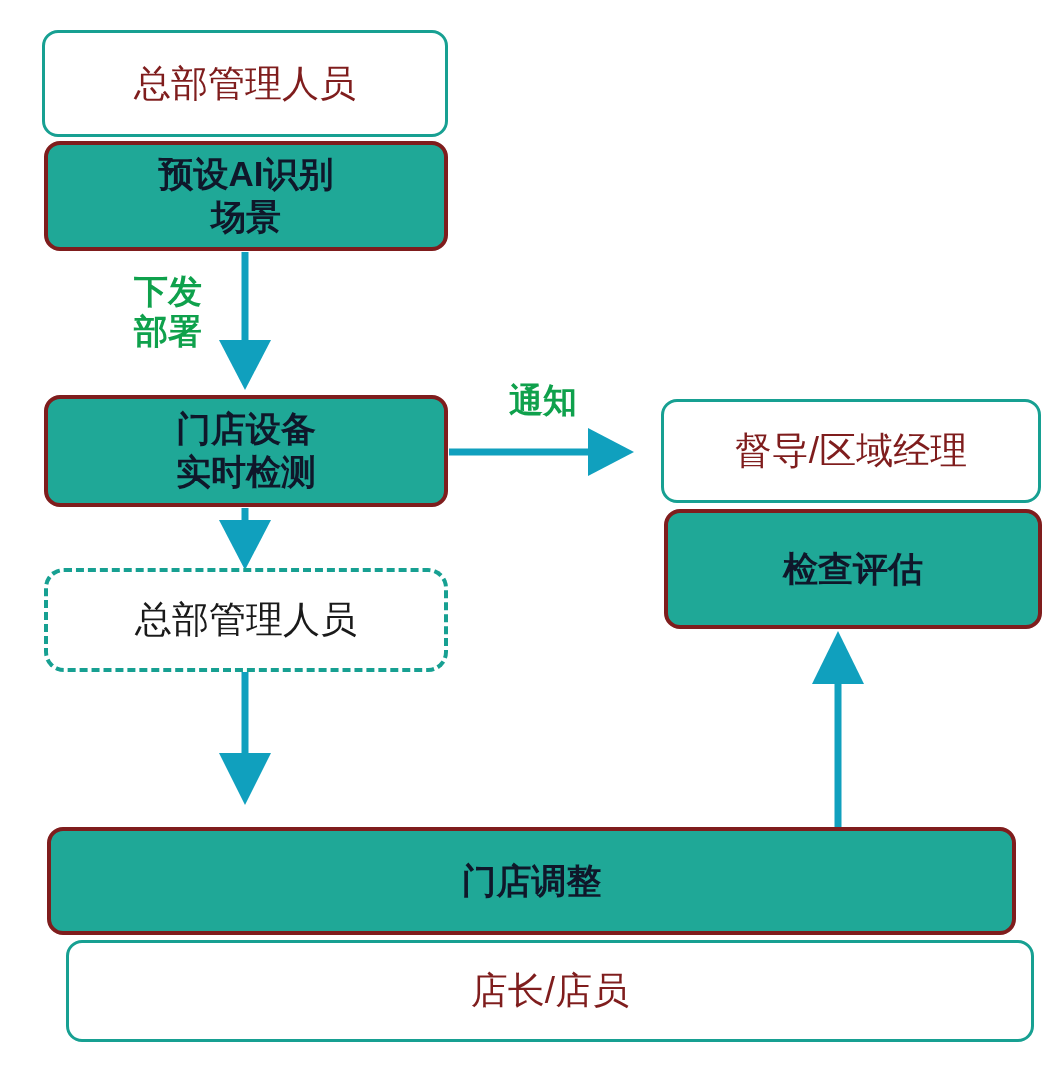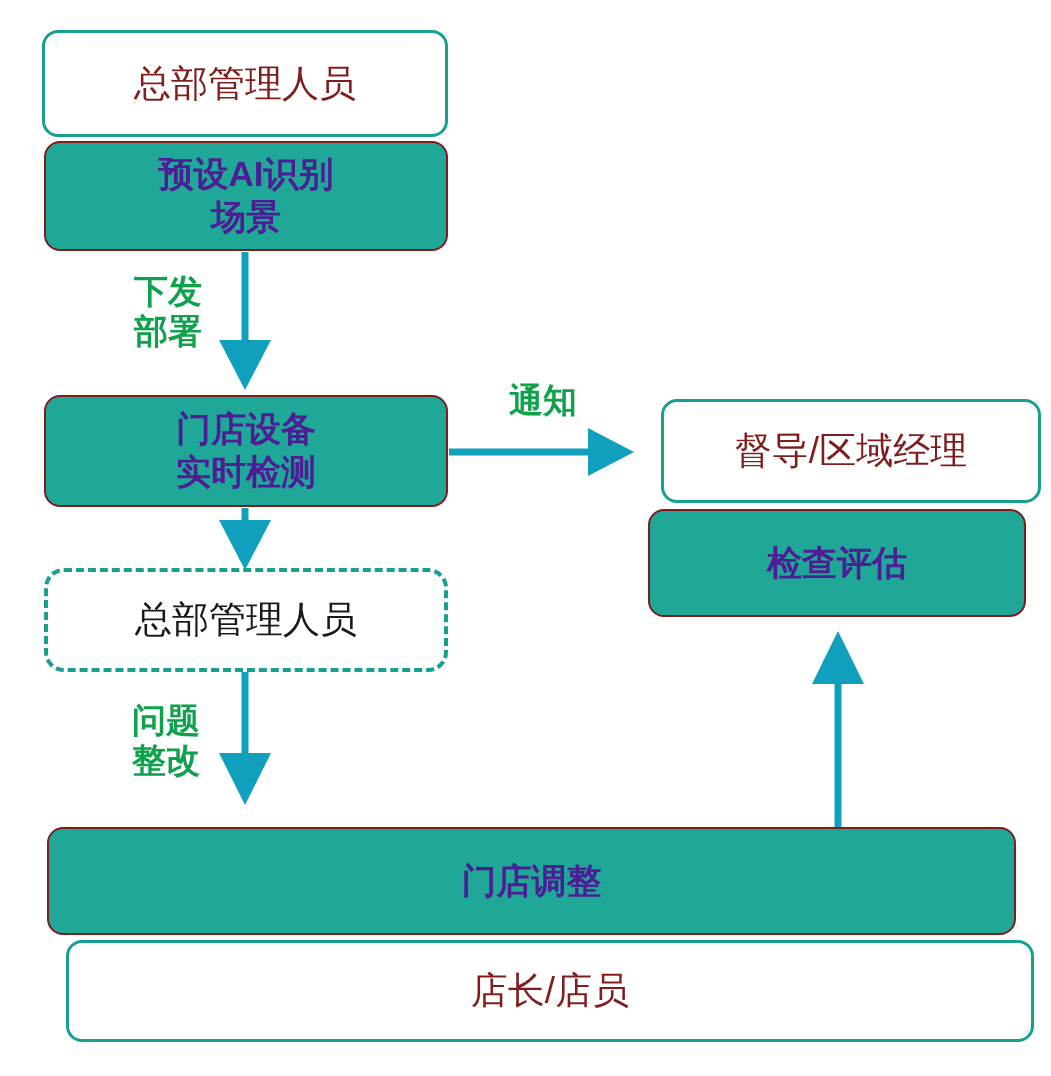--- a/index.html
+++ b/index.html
@@ -31,23 +31,23 @@
     background: #ffffff;
     border: 3px solid #17A092;
     border-radius: 16px;
     color: #7f1d1d;
     font-weight: 400;
     font-size: 37px;
   }
   
   .action-box {
     background: #1FA897;
-    border: 2px solid #7f1d1d;
+    border: 4px solid #7f1d1d;
     border-radius: 16px;
-    color: #4c1d95;
+    color: #0f172a;
     font-weight: bold;
     font-size: 35px;
   }
   
   .dashed-box {
     background: #ffffff;
     border: 4px dashed #17A092;
     border-radius: 20px;
     color: #1a1a1a;
     font-weight: 400;
@@ -108,28 +108,26 @@
   <div class="node action-box lbl-wrap" style="left:44px; top:141px; width:404px; height:110px;">预设AI识别
 场景</div>
 
   <div class="node action-box lbl-wrap" style="left:44px; top:395px; width:404px; height:112px;">门店设备
 实时检测</div>
 
   <div class="node dashed-box" style="left:44px; top:568px; width:404px; height:104px;">总部管理人员</div>
 
   <div class="node role-box" style="left:661px; top:399px; width:380px; height:104px;">督导/区域经理</div>
 
-  <div class="node action-box" style="left:648px; top:509px; width:378px; height:108px;">检查评估</div>
+  <div class="node action-box" style="left:664px; top:509px; width:378px; height:120px;">检查评估</div>
 
   <div class="node action-box" style="left:47px; top:827px; width:969px; height:108px;">门店调整</div>
 
   <div class="node role-box" style="left:48px; top:940px; width:968px; height:102px;margin-left:18px;">店长/店员</div>
 
   <div class="edge-label" style="left:118px; top:272px; width:100px;font-family:Liberation Serif, serif;">下发
 部署</div>
 
   <div class="edge-label" style="left:488px; top:380px; width:110px;">通知</div>
 
-  <div class="edge-label" style="left:116px; top:700px; width:100px;">问题
-整改</div>
 
 
 </div>
 
 </body></html>

